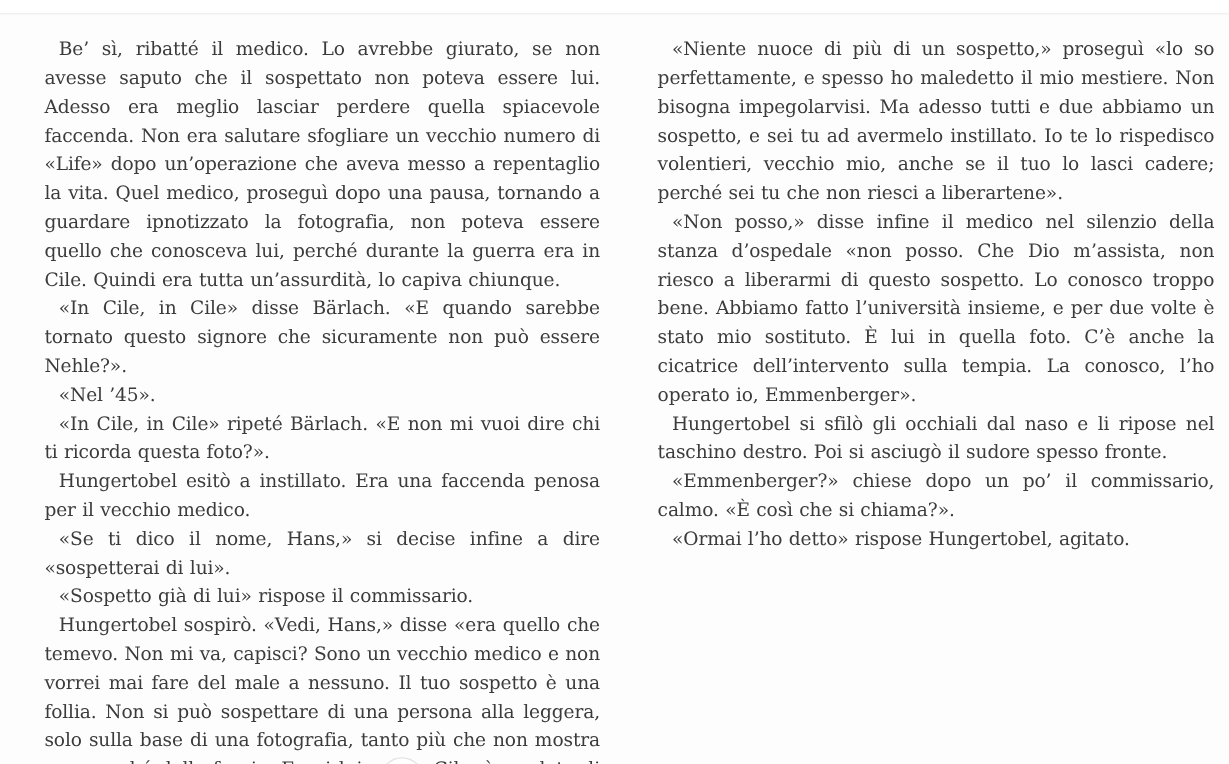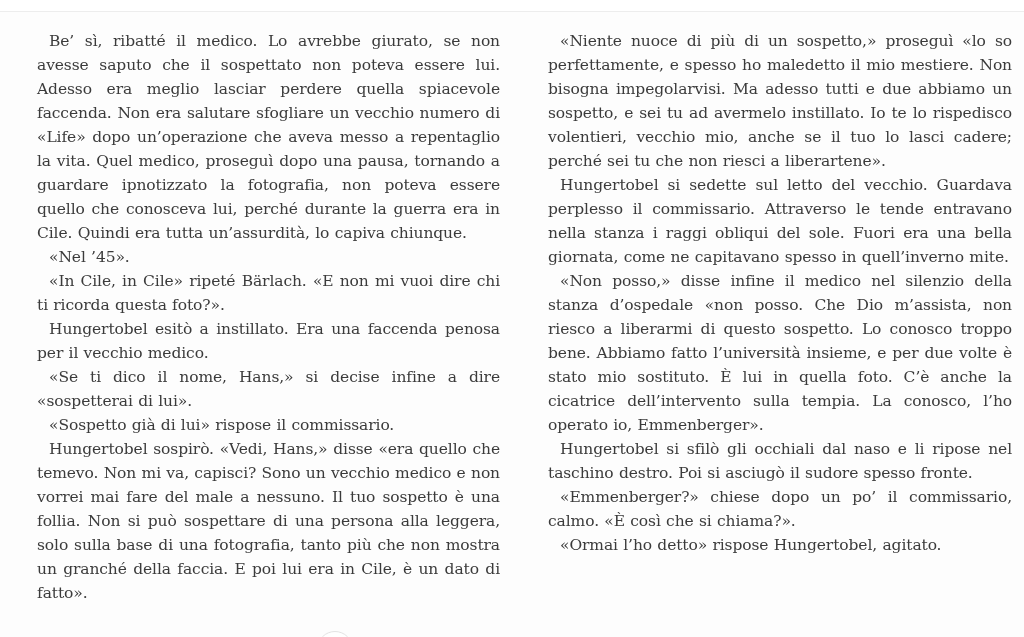--- a/index.html
+++ b/index.html
@@ -67,31 +67,31 @@
 </head>
 <body>
 
 <div class="page">
   <div class="top-strip"></div>
   <div class="top-divider"></div>
 
   <div class="columns">
     <div class="column left">
       <p>Be’ sì, ribatté il medico. Lo avrebbe giurato, se non avesse saputo che il sospettato non poteva essere lui. Adesso era meglio lasciar perdere quella spiacevole faccenda. Non era salutare sfogliare un vecchio numero di «Life» dopo un’operazione che aveva messo a repentaglio la vita. Quel medico, proseguì dopo una pausa, tornando a guardare ipnotizzato la fotografia, non poteva essere quello che conosceva lui, perché durante la guerra era in Cile. Quindi era tutta un’assurdità, lo capiva chiunque.</p>
+      <p>«In Cile, in Cile» disse Bärlach. «E quando sarebbe tornato questo signore che sicuramente non può essere Nehle?».</p>
       <p>«Nel ’45».</p>
       <p>«In Cile, in Cile» ripeté Bärlach. «E non mi vuoi dire chi ti ricorda questa foto?».</p>
       <p>Hungertobel esitò a instillato. Era una faccenda penosa per il vecchio medico.</p>
       <p>«Se ti dico il nome, Hans,» si decise infine a dire «sospetterai di lui».</p>
       <p>«Sospetto già di lui» rispose il commissario.</p>
       <p>Hungertobel sospirò. «Vedi, Hans,» disse «era quello che temevo. Non mi va, capisci? Sono un vecchio medico e non vorrei mai fare del male a nessuno. Il tuo sospetto è una follia. Non si può sospettare di una persona alla leggera, solo sulla base di una fotografia, tanto più che non mostra un granché della faccia. E poi lui era in Cile, è un dato di fatto».</p>
 
     </div>
     <div class="column right">
       <p>«Niente nuoce di più di un sospetto,» proseguì «lo so perfettamente, e spesso ho maledetto il mio mestiere. Non bisogna impegolarvisi. Ma adesso tutti e due abbiamo un sospetto, e sei tu ad avermelo instillato. Io te lo rispedisco volentieri, vecchio mio, anche se il tuo lo lasci cadere; perché sei tu che non riesci a liberartene».</p>
-      <p>Hungertobel si sedette sul letto del vecchio. Guardava perplesso il commissario. Attraverso le tende entravano nella stanza i raggi obliqui del sole. Fuori era una bella giornata, come ne capitavano spesso in quell’inverno mite.</p>
       <p>«Non posso,» disse infine il medico nel silenzio della stanza d’ospedale «non posso. Che Dio m’assista, non riesco a liberarmi di questo sospetto. Lo conosco troppo bene. Abbiamo fatto l’università insieme, e per due volte è stato mio sostituto. È lui in quella foto. C’è anche la cicatrice dell’intervento sulla tempia. La conosco, l’ho operato io, Emmenberger».</p>
       <p>Hungertobel si sfilò gli occhiali dal naso e li ripose nel taschino destro. Poi si asciugò il sudore spesso fronte.</p>
       <p>«Emmenberger?» chiese dopo un po’ il commissario, calmo. «È così che si chiama?».</p>
       <p>«Ormai l’ho detto» rispose Hungertobel, agitato.</p>
     </div>
   </div>
 
   <div class="page-bubble"></div>
 </div>
 

